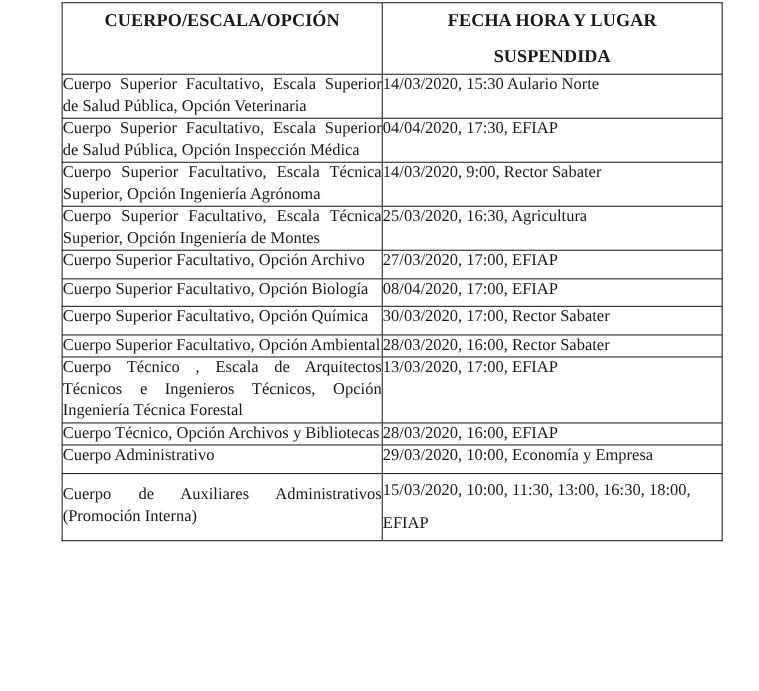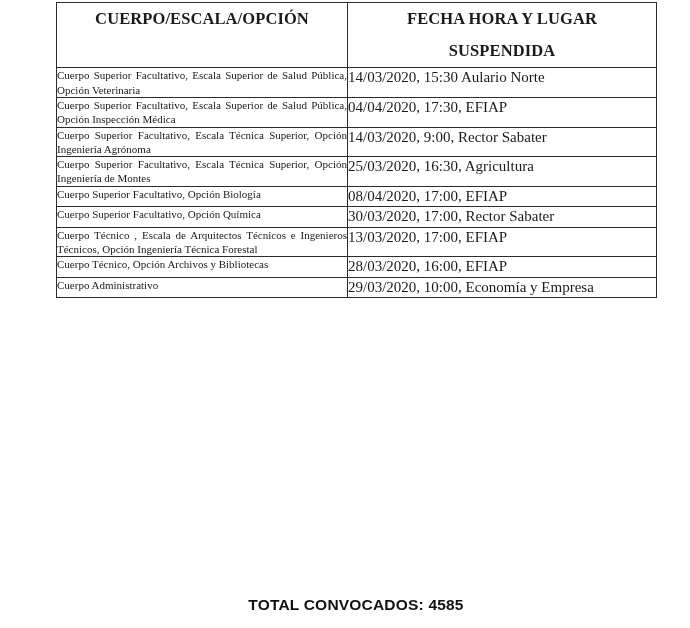--- a/index.html
+++ b/index.html
@@ -58,21 +58,21 @@
     padding: 10px 6px 12px 6px;
     vertical-align: middle;
     line-height: 1.95;
   }
   th.head .l2 { display: block; }
 
   
   td.body-cell {
     text-align: justify;
     text-align-last: left;
-    font-size: 11px;
+    font-size: 15px;
     line-height: 1.30;
     padding: 4px 9px 4px 9px;
     hyphens: none;
   }
   
   td.body-cell.one-line {
     vertical-align: bottom;
     padding-bottom: 5px;
     text-align: left;
   }
@@ -142,48 +142,59 @@
         <tr>
           <td class="body-cell">Cuerpo Superior Facultativo, Escala Técnica Superior, Opción Ingeniería Agrónoma</td>
           <td class="when-cell">14/03/2020, 9:00, Rector Sabater</td>
         </tr>
 
         <tr>
           <td class="body-cell">Cuerpo Superior Facultativo, Escala Técnica Superior, Opción Ingeniería de Montes</td>
           <td class="when-cell">25/03/2020, 16:30, Agricultura</td>
         </tr>
 
+        <tr>
+          <td class="body-cell one-line">Cuerpo Superior Facultativo, Opción Archivo</td>
+          <td class="when-cell">27/03/2020, 17:00, EFIAP</td>
+        </tr>
 
         <tr>
           <td class="body-cell one-line">Cuerpo Superior Facultativo, Opción Biología</td>
           <td class="when-cell">08/04/2020, 17:00, EFIAP</td>
         </tr>
 
         <tr>
           <td class="body-cell one-line">Cuerpo Superior Facultativo, Opción Química</td>
           <td class="when-cell">30/03/2020, 17:00, Rector Sabater</td>
         </tr>
 
+        <tr>
+          <td class="body-cell">Cuerpo Superior Facultativo, Opción Ambiental</td>
+          <td class="when-cell">28/03/2020, 16:00, Rector Sabater</td>
+        </tr>
 
 
         <tr>
           <td class="body-cell">Cuerpo Técnico , Escala de Arquitectos Técnicos e Ingenieros Técnicos, Opción Ingeniería Técnica Forestal</td>
           <td class="when-cell">13/03/2020, 17:00, EFIAP</td>
         </tr>
 
         <tr>
           <td class="body-cell">Cuerpo Técnico, Opción Archivos y Bibliotecas</td>
           <td class="when-cell">28/03/2020, 16:00, EFIAP</td>
         </tr>
 
         <tr>
           <td class="body-cell one-line">Cuerpo Administrativo</td>
           <td class="when-cell">29/03/2020, 10:00, Economía y Empresa</td>
         </tr>
 
+        <tr>
+          <td class="body-cell mid">Cuerpo de Auxiliares Administrativos (Promoción Interna)</td>
+          <td class="when-cell two-line">15/03/2020, 10:00, 11:30, 13:00, 16:30, 18:00, EFIAP</td>
+        </tr>
 
       </tbody>
     </table>
   </div>
 
-  <div class="footer-total">TOTAL CONVOCADOS: 4585</div>
 
 </div>
 
 </body></html>

